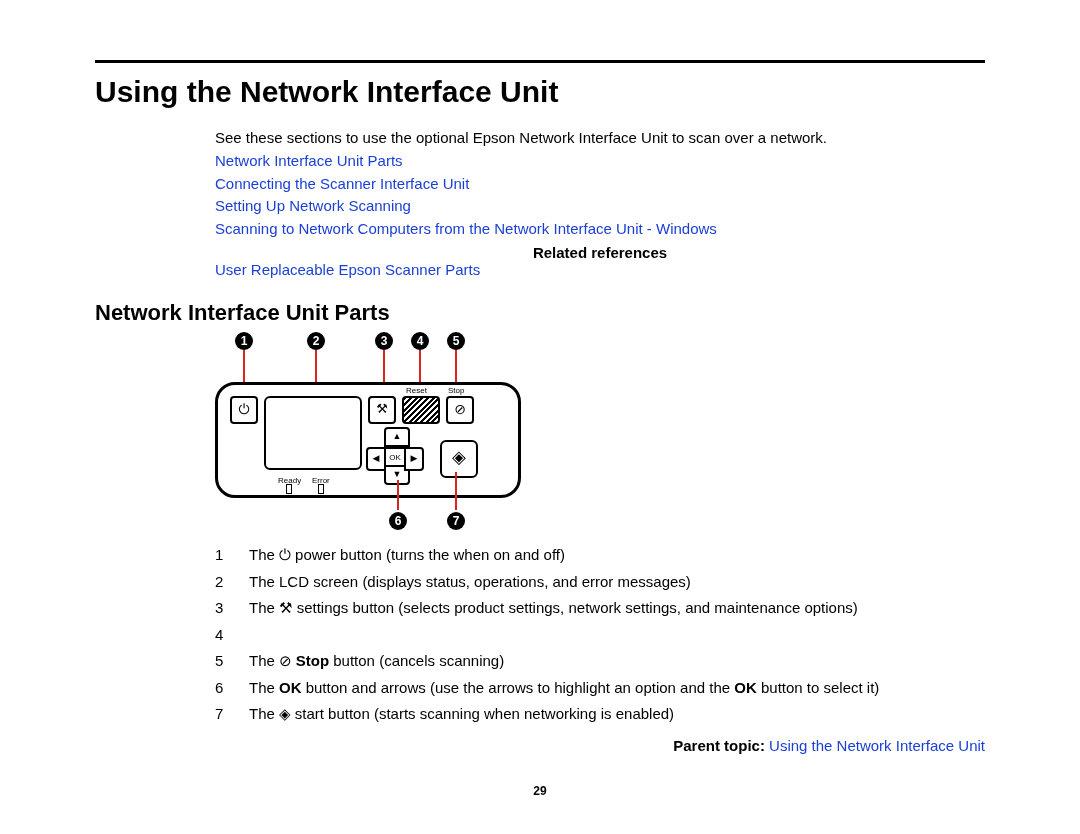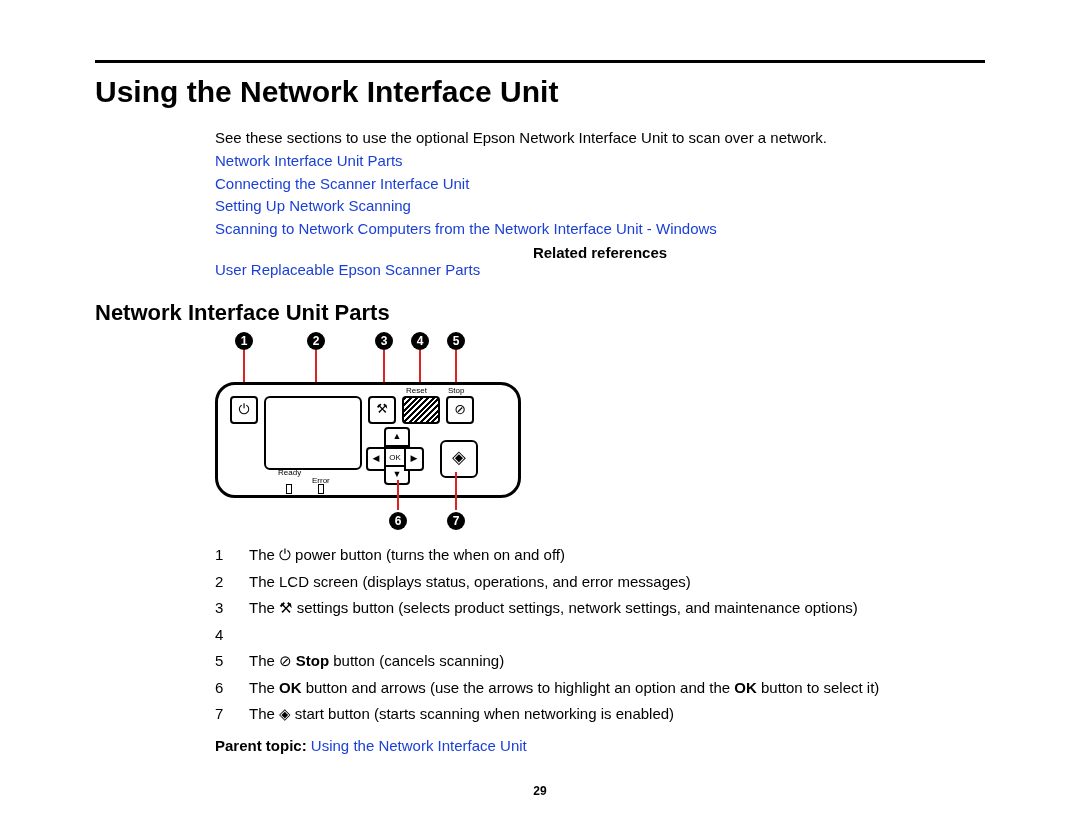--- a/index.html
+++ b/index.html
@@ -146,20 +146,21 @@
   }
   .parts-list .num {
     width: 34px;
     flex-shrink: 0;
   }
   .parts-list .desc .sym {
     font-weight: normal;
   }
   .parent-topic {
     margin-top: 14px;
+    text-align: right;
   }
   .parent-head { font-weight: bold; }
   .page-num {
     text-align: center;
     font-size: 12px;
     font-weight: bold;
     margin-top: 30px;
   }
 </style>
 </head>
@@ -208,21 +209,21 @@
     <div class="lbl-small" style="top:1px; left:230px">Stop</div>
     <div class="btn-stop">⊘</div>
     <div class="dpad">
       <div class="up arr">▲</div>
         <div class="down arr">▼</div>
       <div class="left arr" style="line-height:18px">◀</div>
         <div class="right arr" style="line-height:18px">▶</div>
       <div class="ok">OK</div>
     </div>
     <div class="btn-start">◈</div>
-    <div class="lbl-small" style="bottom:18px; left:60px">Ready</div>
+    <div class="lbl-small" style="bottom:10px; left:60px">Ready</div>
     <div class="led" style="bottom:1px; left:68px"></div>
     <div class="lbl-small" style="bottom:10px; left:94px">Error</div>
     <div class="led" style="bottom:1px; left:100px"></div>
   </div>
 
   <div class="lead" style="top:148px; left:182px; height:30px"></div>
   <div class="lead" style="top:140px; left:240px; height:38px"></div>
   <div class="callout" style="top:180px; left:174px">6</div>
   <div class="callout" style="top:180px; left:232px">7</div>
 </div>

